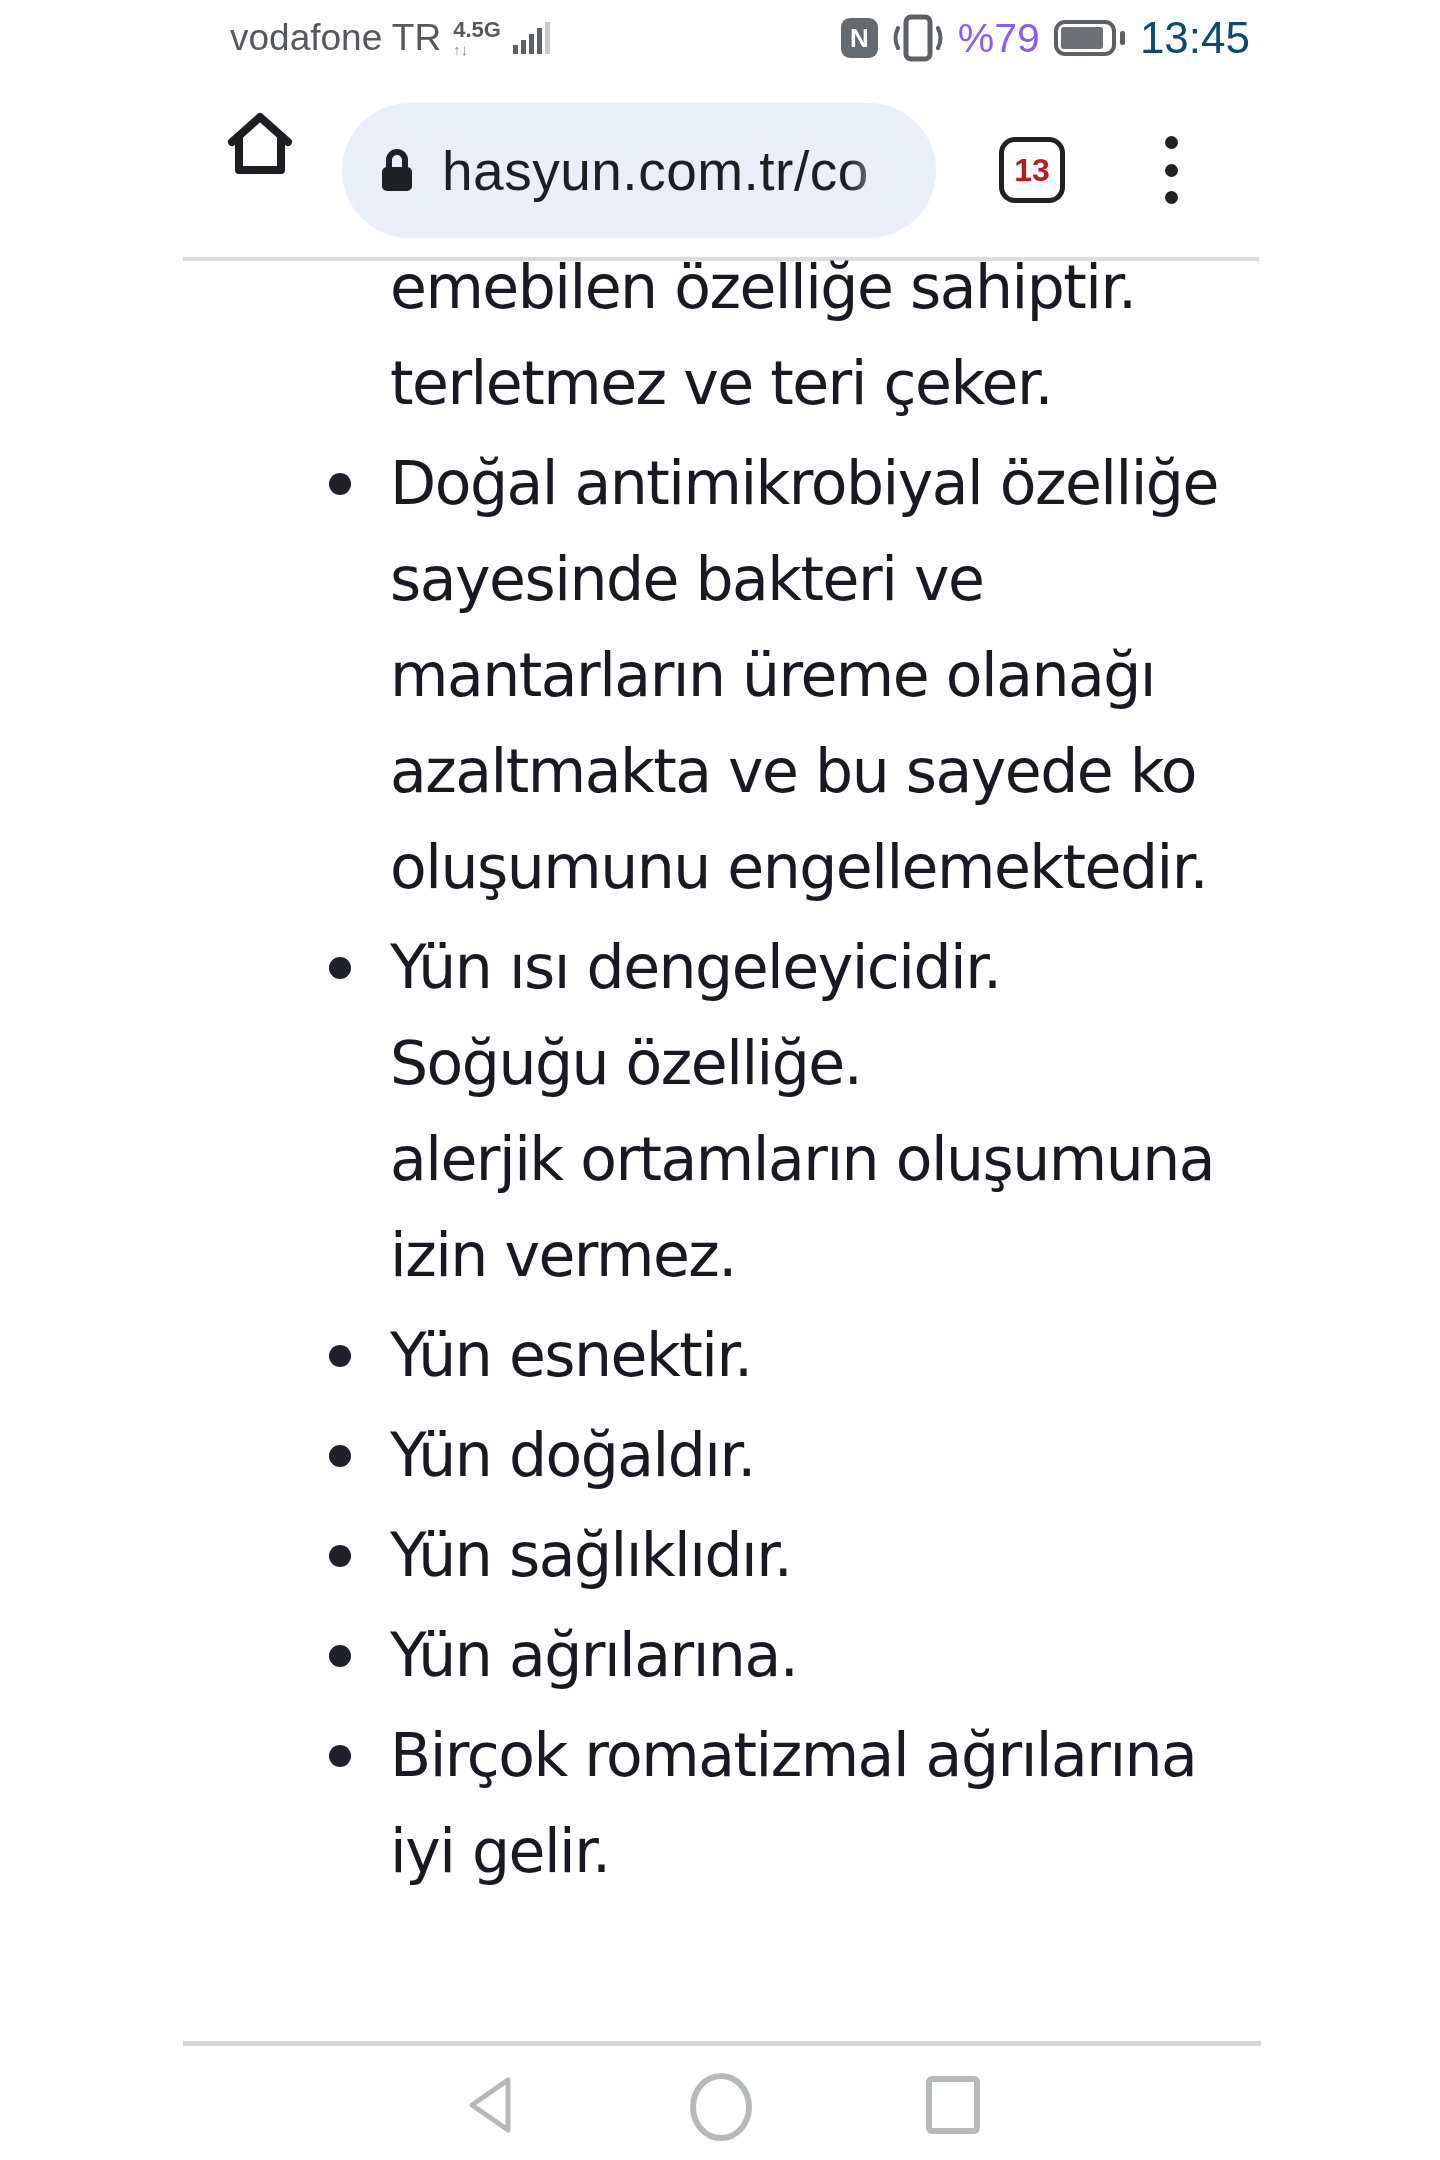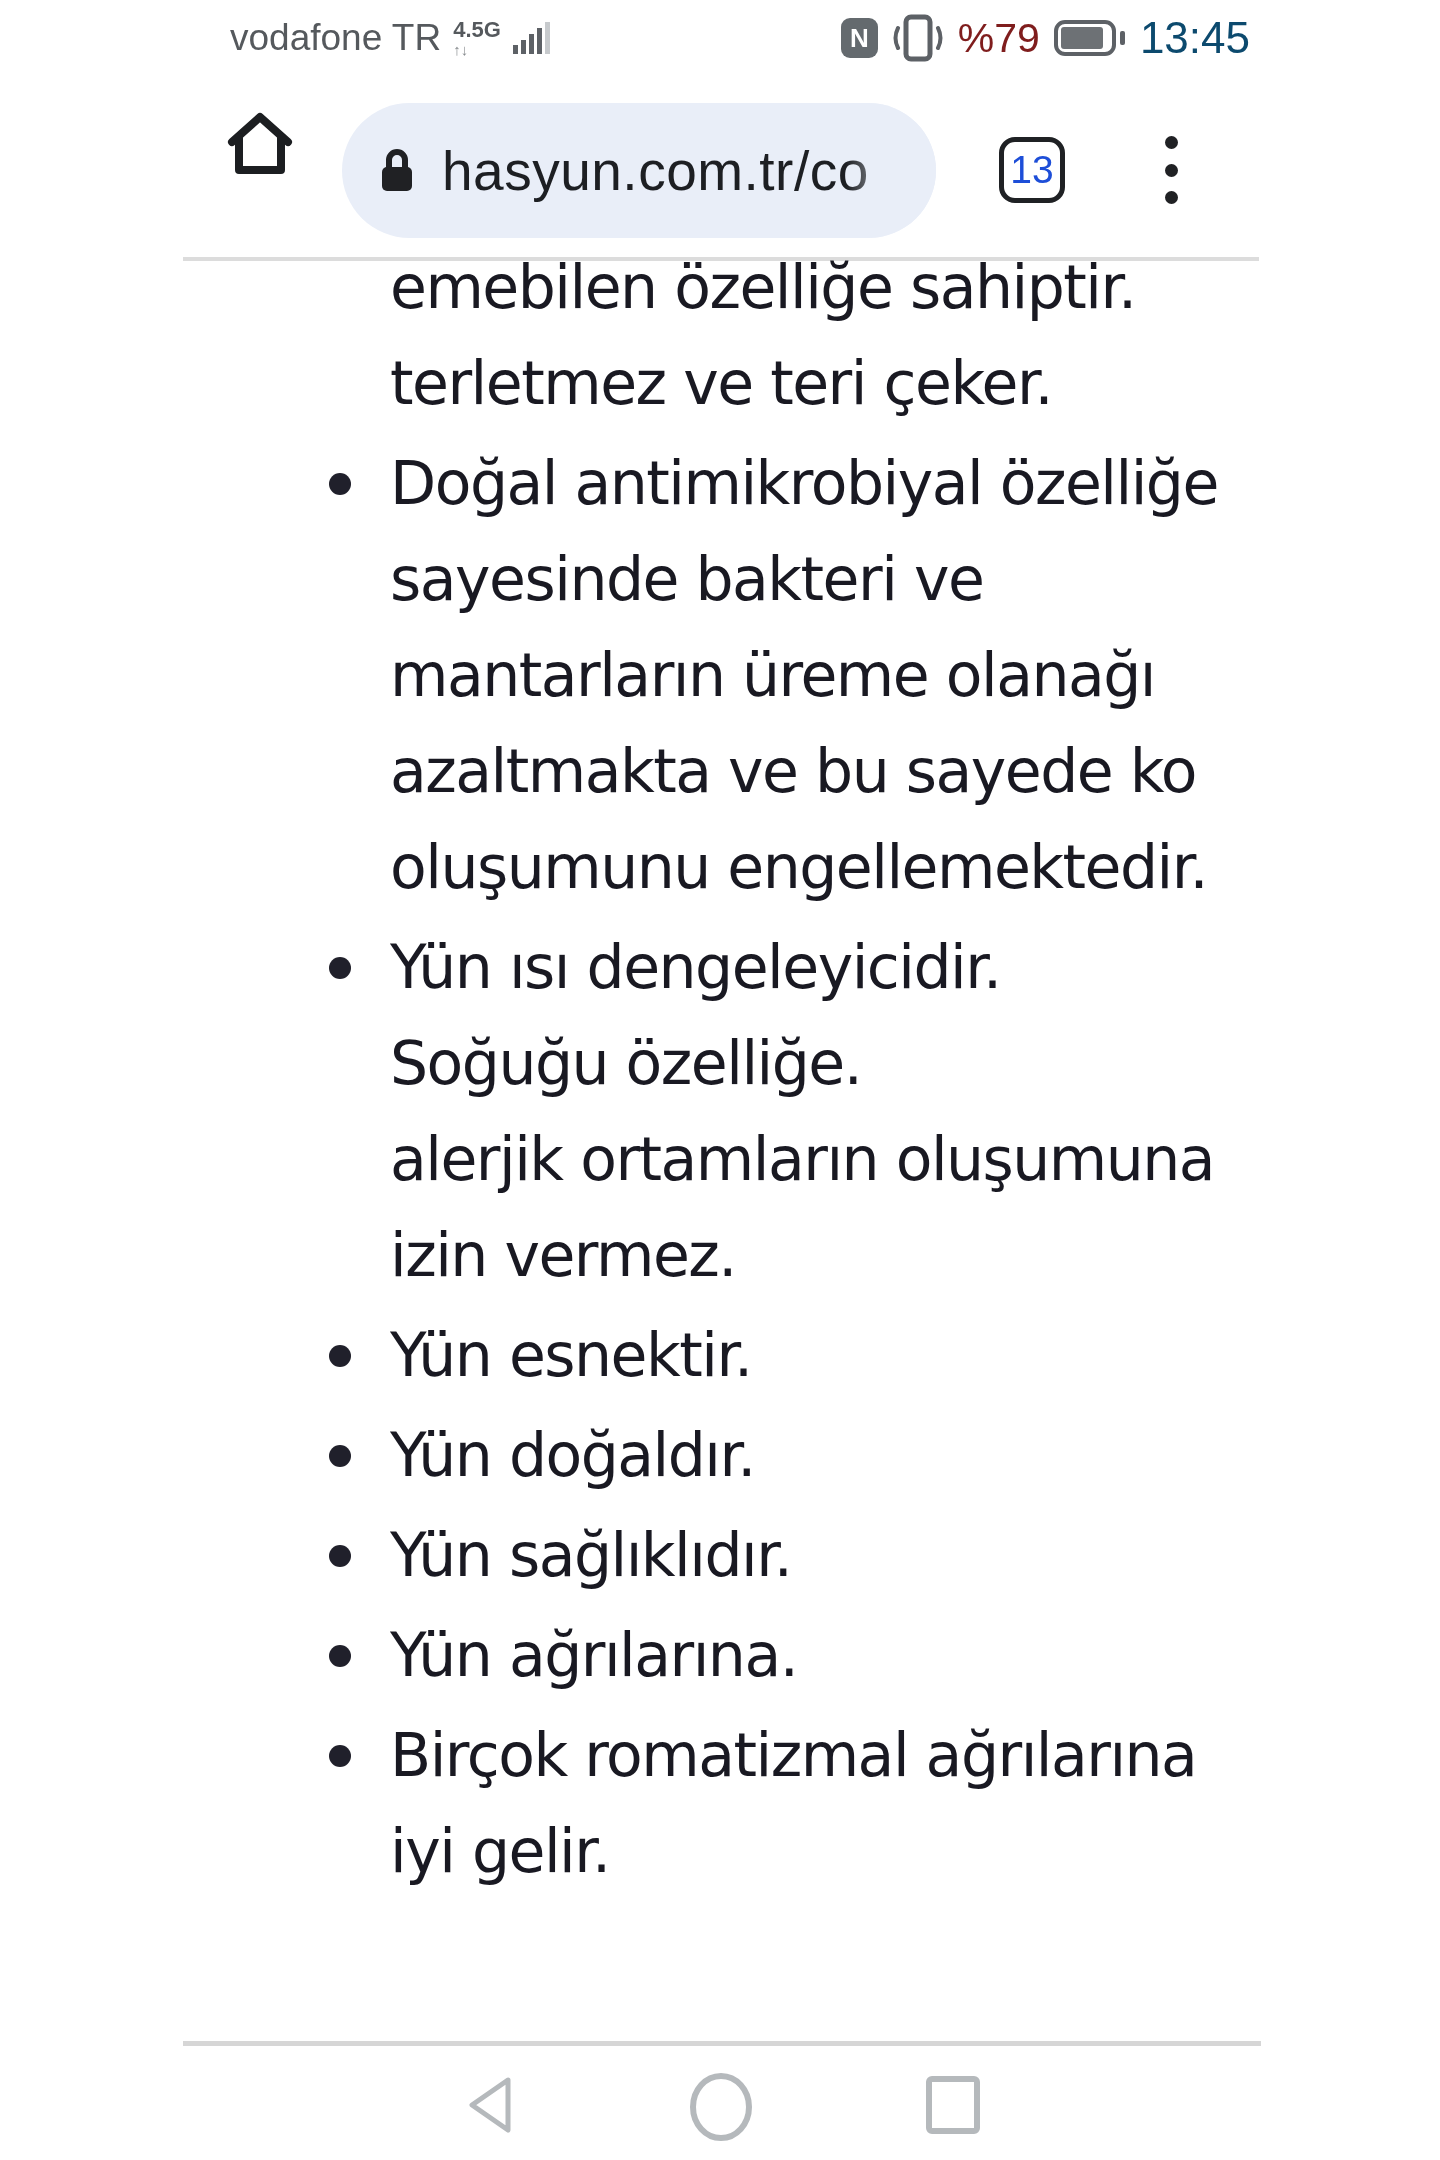--- a/index.html
+++ b/index.html
@@ -8,35 +8,35 @@
     font-family:"Liberation Sans", sans-serif;overflow:hidden;
   }
   
   .status-bar{position:absolute;left:0;top:0;width:1440px;height:76px;background:#ffffff;}
   .sb-left{position:absolute;left:230px;top:0;height:76px;display:flex;align-items:center;gap:10px;}
   .sb-right{position:absolute;right:190px;top:0;height:76px;display:flex;align-items:center;gap:14px;}
   .sb-carrier{font-size:37px;color:#55595d;letter-spacing:0;}
   .sb-net{display:flex;flex-direction:column;align-items:flex-start;line-height:1;margin-left:2px;justify-content:space-between;}
   .sb-net .g{font-size:22px;color:#55595d;font-weight:700;}
   .sb-net .arrows{font-size:15px;color:#8a8e91;margin-top:1px;}
-  .sb-batterytext{font-size:41px;color:#7f1d1d;}
+  .sb-batterytext{font-size:41px;color:#8b5cf6;}
   .sb-time{font-size:44px;color:#0c4a6e;}
   .nfc-box{width:37px;height:40px;border-radius:9px;background:#646a6e;color:#ffffff;
     display:flex;align-items:center;justify-content:center;font-size:26px;font-weight:700;}
   
   .browser-bar{position:absolute;left:0;top:76px;width:1440px;height:182px;background:#ffffff;}
   .home-btn{position:absolute;left:222px;top:28px;width:76px;height:76px;}
   .url-pill{position:absolute;left:342px;top:27px;width:594px;height:135px;border-radius:68px;
     background:#e9eef8;display:flex;align-items:center;padding-left:36px;box-sizing:border-box;overflow:hidden;}
   .url-text{font-size:55px;color:#1d1f23;margin-left:26px;white-space:nowrap;letter-spacing:0.5px;}
   .url-fade{position:absolute;right:0;top:0;width:90px;height:135px;
     background:linear-gradient(to right, rgba(233,238,248,0), #e9eef8 70%);}
   .tab-btn{position:absolute;left:999px;top:61px;width:56px;height:56px;border:5px solid #1f2124;
     border-radius:16px;display:flex;align-items:center;justify-content:center;}
-  .tab-count{font-size:39px;font-weight:400;color:#1d4ed8;}
+  .tab-count{font-size:32px;font-weight:700;color:#b91c1c;}
   .menu-btn{position:absolute;left:1158px;top:60px;width:26px;height:68px;
     display:flex;flex-direction:column;align-items:center;justify-content:space-between;}
   .menu-btn i{width:13px;height:13px;border-radius:50%;background:#202124;}
   
   .divider-top{position:absolute;left:183px;top:257px;width:1076px;height:4px;background:#dcdcdc;}
   .divider-bottom{position:absolute;left:183px;top:2041px;width:1078px;height:5px;background:#d6d6d6;}
   .content{position:absolute;left:183px;top:239px;width:1078px;height:1800px;overflow:hidden;}
   .line{position:relative;height:96px;line-height:96px;padding-left:207px;white-space:nowrap;
     font-family:"DejaVu Sans", sans-serif;font-size:60px;letter-spacing:-1.5px;color:#191922;}
   .line.bullet{margin-top:4px;}

